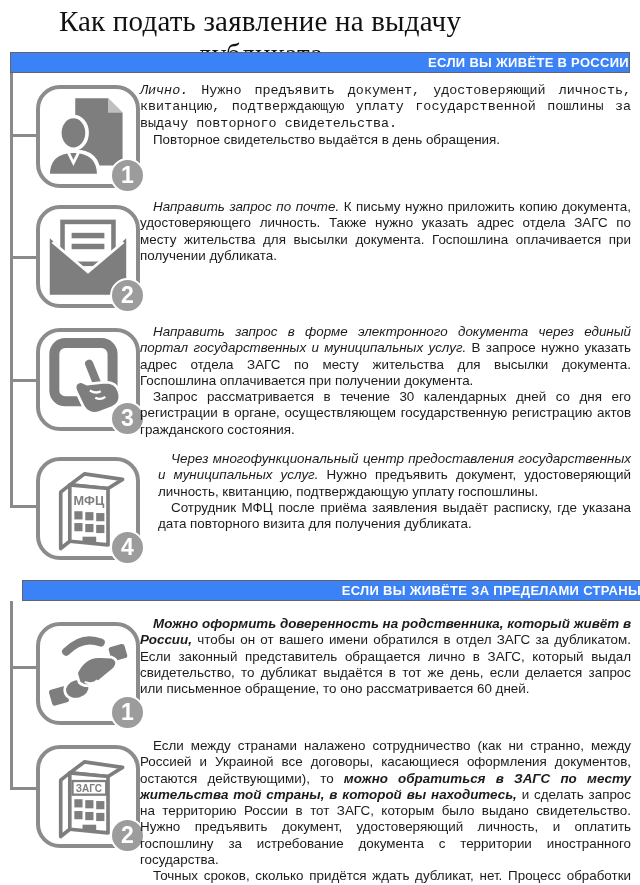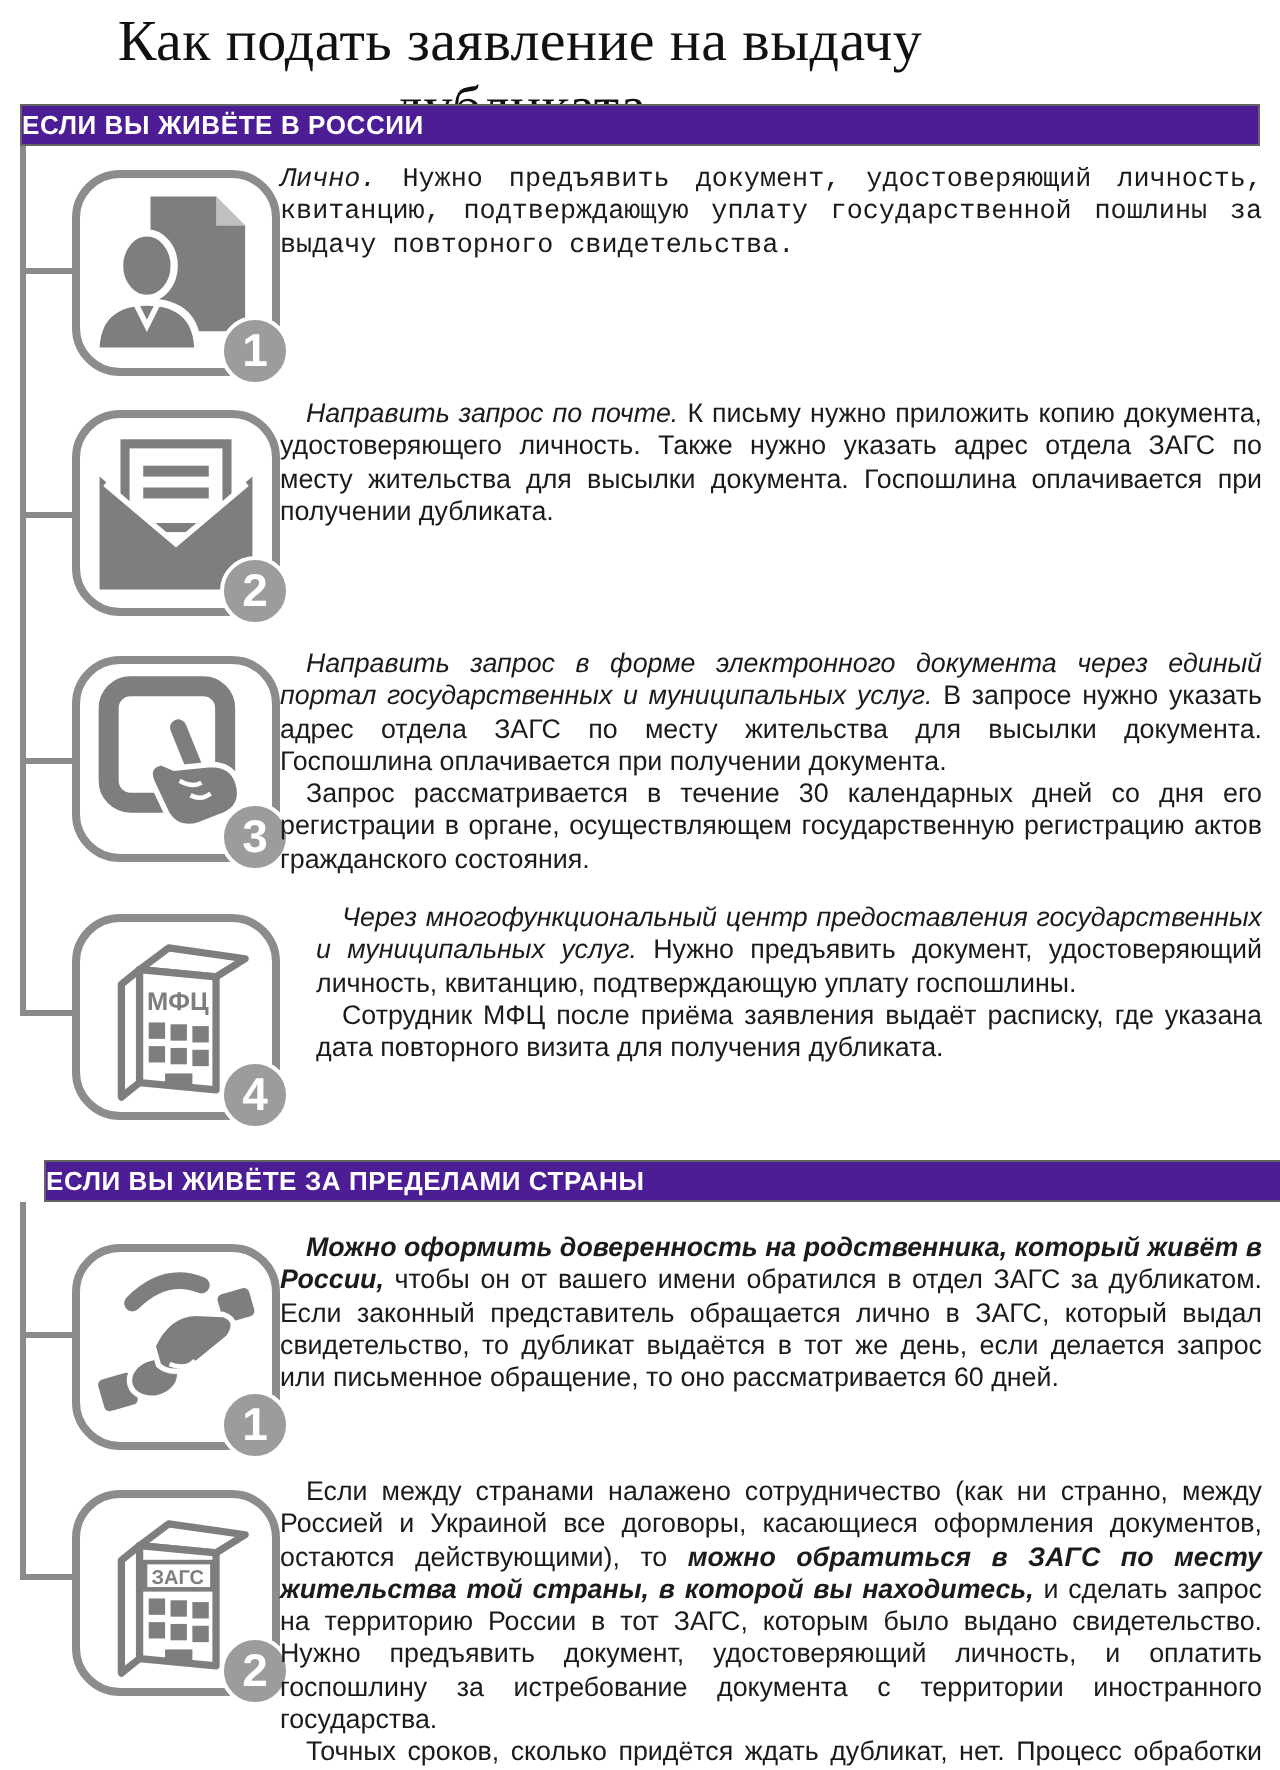--- a/index.html
+++ b/index.html
@@ -8,23 +8,23 @@
     width:640px; height:885px; position:relative; overflow:hidden;
     font-family:"Liberation Sans", sans-serif; color:#1b1b1b;
   }
   .title {
     position:absolute; top:5px; left:0; width:520px; text-align:center;
     font-family:"Liberation Serif", serif; font-size:29px; font-weight:normal;
     color:#111; letter-spacing:0.2px;
   }
   .bar {
     position:absolute; left:10px; width:620px; height:21px;
-    background:#4c1d95; border:1px solid #646464;
+    background:#3b82f6; border:1px solid #646464;
     color:#fff; font-weight:bold; font-size:13px; line-height:19px;
-    text-align:left; letter-spacing:0.3px;
+    text-align:right; letter-spacing:0.3px;
   }
   #bar1 { top:52px; }
   #bar2 { top:580px;margin-left:12px; }
   .vline, .hline { position:absolute; background:#8a8a8a; }
   .vline { width:3px; left:10px; }
   .hline { height:3px; left:12px; width:26px; }
   .icon-box {
     position:absolute; left:36px; width:104px; height:103px;
     border:4px solid #8c8c8c; border-radius:24px; background:#fff;
   }
@@ -64,20 +64,21 @@
     <g fill="#7e7e7e" stroke="#fff" stroke-width="4">
       <ellipse cx="34" cy="46" rx="15" ry="18"></ellipse>
       <path d="M6 93 Q6 66 34 66 Q62 66 62 93 Z"></path>
     </g>
     <path d="M28 67 L34 79 L40 67" stroke="#fff" stroke-width="3" fill="none"></path>
   </svg>
   <div class="badge">1</div>
 </div>
 <div class="text" style="top:83px;">
   <p class="noindent"><span class="lead">Лично.</span><span> Нужно предъявить документ, удостоверяющий личность, квитанцию, подтверждающую уплату государственной пошлины за выдачу повторного свидетельства.</span></p>
+  <p>Повторное свидетельство выдаётся в день обращения.</p>
 </div>
 
 <div class="icon-box" style="top:205px;">
   <svg viewBox="0 0 100 100">
     <rect x="22" y="12" width="56" height="46" fill="#fff" stroke="#7e7e7e" stroke-width="5"></rect>
     <rect x="32" y="24" width="36" height="6" fill="#7e7e7e"></rect>
     <rect x="32" y="36" width="36" height="6" fill="#7e7e7e"></rect>
     <path d="M8 30 L50 66 L92 30 L92 92 L8 92 Z" fill="#7e7e7e"></path>
     <path d="M11 34 L50 67 L89 34" fill="none" stroke="#fff" stroke-width="3"></path>
   </svg>

